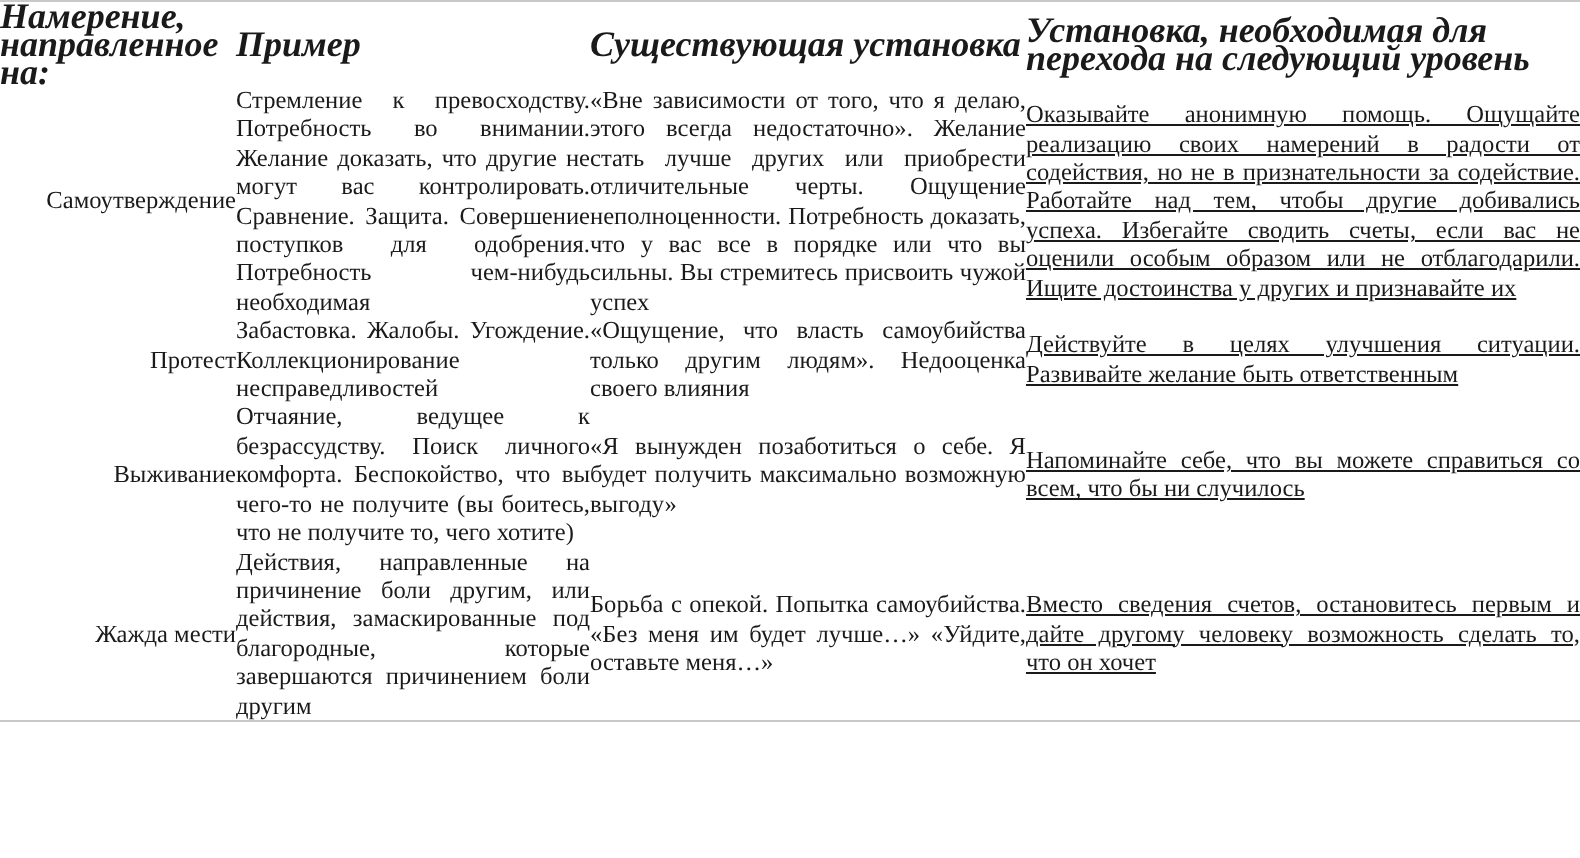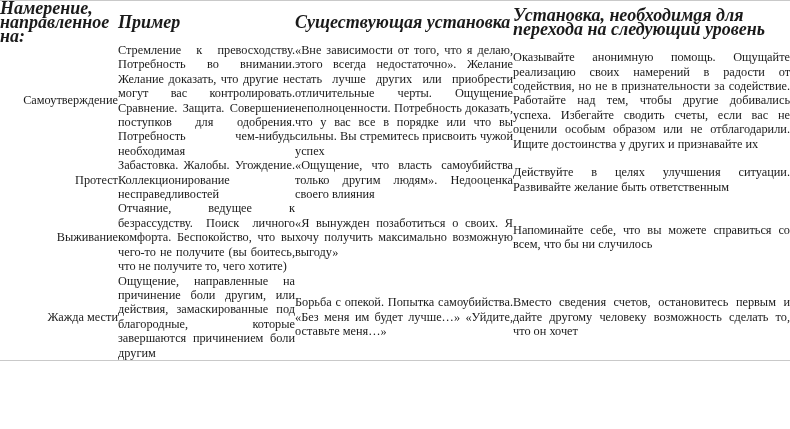--- a/index.html
+++ b/index.html
@@ -48,21 +48,21 @@
   }
   
   tbody td {
     font-size: 12.3px;
     line-height: 14.4px;
     padding: 4px 6px 5px 6px;
   }
   .c1 { width: 118px; vertical-align: middle; text-align: right; }
   .c2 { width: 177px; vertical-align: top;  text-align: justify; }
   .c3 { width: 218px; vertical-align: top;  text-align: justify; margin-top: 26px; }
-  .c4 { width: 277px; vertical-align: top;  text-align: justify; }
+  .c4 { width: 277px; vertical-align: top;  text-align: justify; text-decoration: underline; }
 
   
   .full-just { text-align: justify; text-align-last: auto; }
 
   .hdr-c1 { width: 118px; }
   .hdr-c2 { width: 177px; }
   .hdr-c3 { width: 218px; }
   .hdr-c4 { width: 277px; }
 
   
@@ -96,24 +96,24 @@
       </tr>
       <tr>
         <td class="c1">Протест</td>
         <td class="c2 full-just">Забастовка. Жалобы. Угождение. Коллекционирование несправедливостей</td>
         <td class="c3 full-just">«Ощущение, что власть самоубийства только другим людям». Недооценка своего влияния</td>
         <td class="c4 full-just">Действуйте в целях улучшения ситуации. Развивайте желание быть ответственным</td>
       </tr>
       <tr>
         <td class="c1">Выживание</td>
         <td class="c2 full-just">Отчаяние, ведущее к безрассудству. Поиск личного комфорта. Беспокойство, что вы чего-то не получите (вы боитесь, что не получите то, чего хотите)</td>
-        <td class="c3 full-just">«Я вынужден позаботиться о своих. Я хочу получить максимально возможную выгоду»</td>
+        <td class="c3 full-just">«Я вынужден позаботиться о себе. Я будет получить максимально возможную выгоду»</td>
         <td class="c4 full-just">Напоминайте себе, что вы можете справиться со всем, что бы ни случилось</td>
       </tr>
       <tr>
         <td class="c1">Жажда мести</td>
-        <td class="c2 full-just">Ощущение, направленные на причинение боли другим, или действия, замаскированные под благородные, которые завершаются причинением боли другим</td>
+        <td class="c2 full-just">Действия, направленные на причинение боли другим, или действия, замаскированные под благородные, которые завершаются причинением боли другим</td>
         <td class="c3 full-just">Борьба с опекой. Попытка самоубийства. «Без меня им будет лучше…» «Уйдите, оставьте меня…»</td>
         <td class="c4 full-just">Вместо сведения счетов, остановитесь первым и дайте другому человеку возможность сделать то, что он хочет</td>
       </tr>
     </tbody>
   </table>
 </div>
 
 </body></html>

